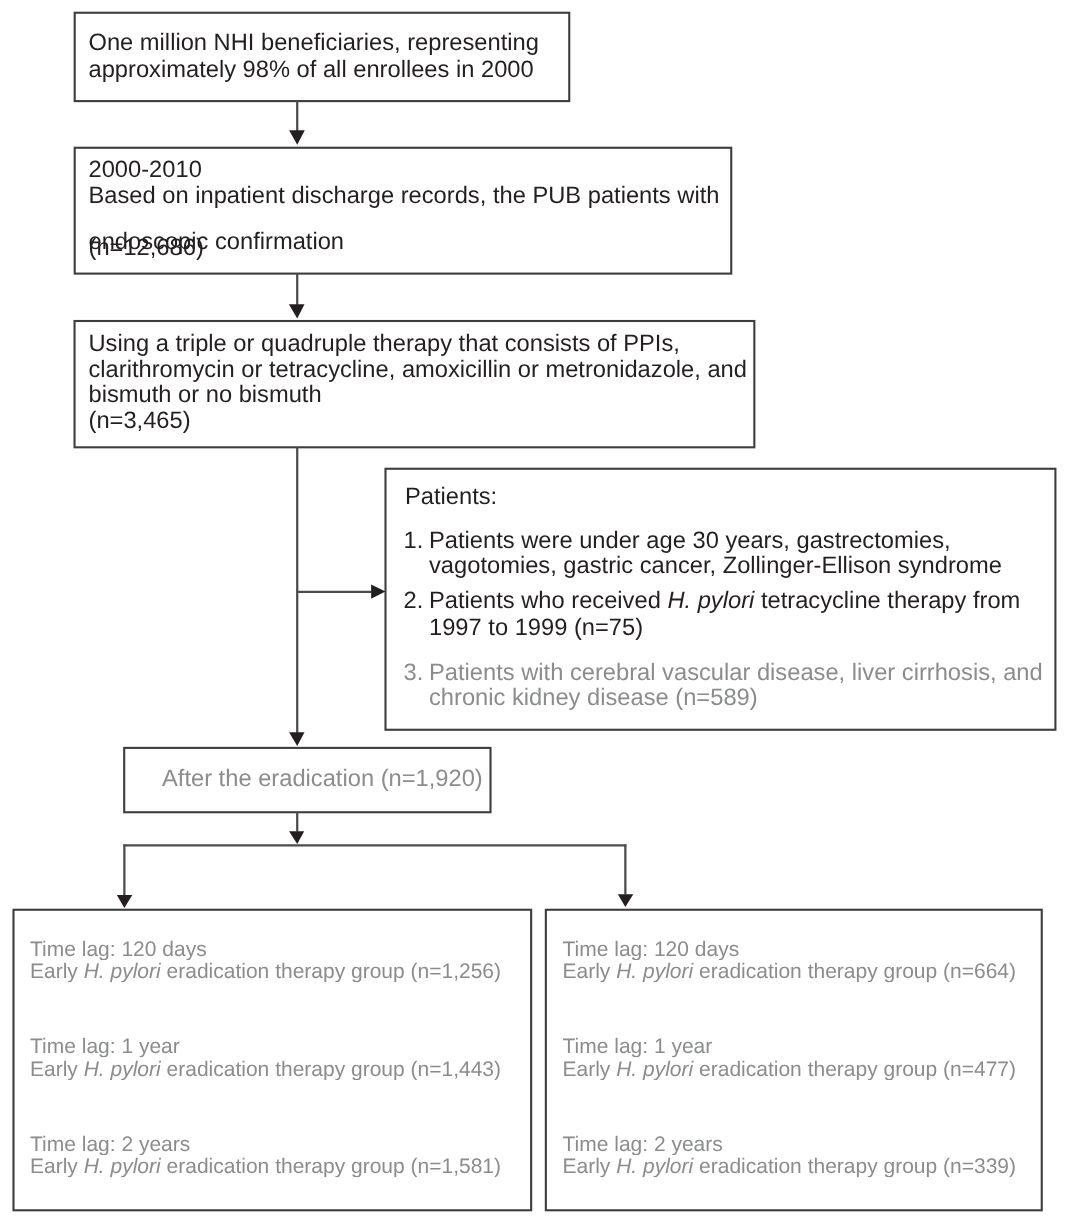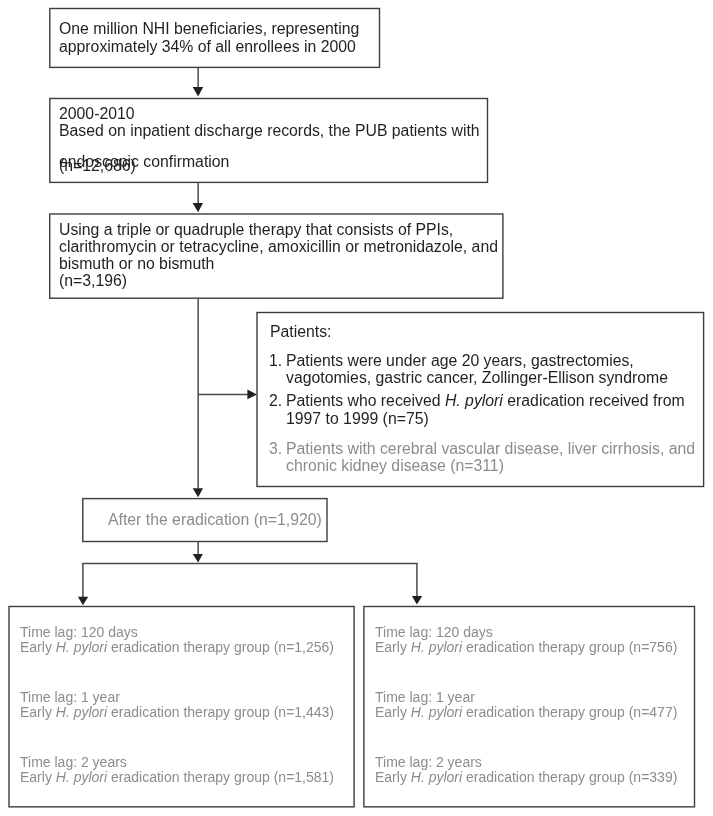--- a/index.html
+++ b/index.html
@@ -61,59 +61,59 @@
   <div class="box" style="left:49.8px;top:98.5px;width:437.7px;height:83.9px;"></div>
   <div class="box" style="left:49.7px;top:214px;width:453.2px;height:84.2px;"></div>
   <div class="box" style="left:257px;top:312.5px;width:446.6px;height:174px;"></div>
   <div class="box" style="left:82.8px;top:498.6px;width:244.2px;height:42.9px;"></div>
   <div class="box" style="left:9px;top:606.5px;width:345.1px;height:200.2px;"></div>
   <div class="box" style="left:363.9px;top:606.5px;width:330.6px;height:200.2px;"></div>
 
   <div id="textlayer">
 
     <div class="line" style="left:58.8px;top:20.4px">One million NHI beneficiaries, representing</div>
-    <div class="line" style="left:58.8px;top:37.7px">approximately 34% of all enrollees in 2000</div>
+    <div class="line" style="left:58.8px;top:37.7px">approximately 98% of all enrollees in 2000</div>
 
     <div class="line" style="left:58.8px;top:104.8px">2000-2010</div>
     <div class="line" style="left:58.8px;top:122.1px">Based on inpatient discharge records, the PUB patients with</div>
     <div class="line" style="left:58.8px;top:153px">endoscopic confirmation</div>
     <div class="line" style="left:58.8px;top:156.7px">(n=12,686)</div>
 
     <div class="line" style="left:58.8px;top:220.5px">Using a triple or quadruple therapy that consists of PPIs,</div>
     <div class="line" style="left:58.8px;top:237.8px">clarithromycin or tetracycline, amoxicillin or metronidazole, and</div>
     <div class="line" style="left:58.8px;top:255.1px">bismuth or no bismuth</div>
-    <div class="line" style="left:58.8px;top:272.4px">(n=3,196)</div>
+    <div class="line" style="left:58.8px;top:272.4px">(n=3,465)</div>
 
     <div class="line" style="left:269.6px;top:322.9px">Patients:</div>
 
     <div class="num" style="left:268.7px;top:352px">1.</div>
-    <div class="line" style="left:286.2px;top:352px"><span>Patients were under age 20 years, gastrectomies,</span><i></i><span></span></div>
+    <div class="line" style="left:286.2px;top:352px"><span>Patients were under age 30 years, gastrectomies,</span><i></i><span></span></div>
     <div class="line" style="left:286.2px;top:369.3px">vagotomies, gastric cancer, Zollinger-Ellison syndrome</div>
 
     <div class="num" style="left:268.7px;top:392.4px">2.</div>
-    <div class="line" style="left:286.2px;top:392.4px"><span>Patients who received </span><i>H. pylori</i><span> eradication received from</span></div>
+    <div class="line" style="left:286.2px;top:392.4px"><span>Patients who received </span><i>H. pylori</i><span> tetracycline therapy from</span></div>
     <div class="line" style="left:286.2px;top:409.7px">1997 to 1999 (n=75)</div>
 
     <div class="num gray" style="left:268.7px;top:439.5px">3.</div>
     <div class="line gray" style="left:286.2px;top:439.5px"><span>Patients with cerebral vascular disease, liver cirrhosis, and</span><i></i><span></span></div>
-    <div class="line gray" style="left:286.2px;top:456.8px">chronic kidney disease (n=311)</div>
+    <div class="line gray" style="left:286.2px;top:456.8px">chronic kidney disease (n=589)</div>
 
     <div class="line gray" style="left:108px;top:511.3px">After the eradication (n=1,920)</div>
 
     <div class="line gray small" style="left:20.4px;top:624px">Time lag: 120 days</div>
     <div class="line gray small" style="left:20.4px;top:639.3px"><span>Early </span><i>H. pylori</i><span> eradication therapy group (n=1,256)</span></div>
 
     <div class="line gray small" style="left:20.4px;top:689px">Time lag: 1 year</div>
     <div class="line gray small" style="left:20.4px;top:704.3px"><span>Early </span><i>H. pylori</i><span> eradication therapy group (n=1,443)</span></div>
 
     <div class="line gray small" style="left:20.4px;top:754px">Time lag: 2 years</div>
     <div class="line gray small" style="left:20.4px;top:769.3px"><span>Early </span><i>H. pylori</i><span> eradication therapy group (n=1,581)</span></div>
 
     <div class="line gray small" style="left:375.3px;top:624px">Time lag: 120 days</div>
-    <div class="line gray small" style="left:375.3px;top:639.3px"><span>Early </span><i>H. pylori</i><span> eradication therapy group (n=756)</span></div>
+    <div class="line gray small" style="left:375.3px;top:639.3px"><span>Early </span><i>H. pylori</i><span> eradication therapy group (n=664)</span></div>
 
     <div class="line gray small" style="left:375.3px;top:689px">Time lag: 1 year</div>
     <div class="line gray small" style="left:375.3px;top:704.3px"><span>Early </span><i>H. pylori</i><span> eradication therapy group (n=477)</span></div>
 
     <div class="line gray small" style="left:375.3px;top:754px">Time lag: 2 years</div>
     <div class="line gray small" style="left:375.3px;top:769.3px"><span>Early </span><i>H. pylori</i><span> eradication therapy group (n=339)</span></div>
 
   </div>
 </div>
 

